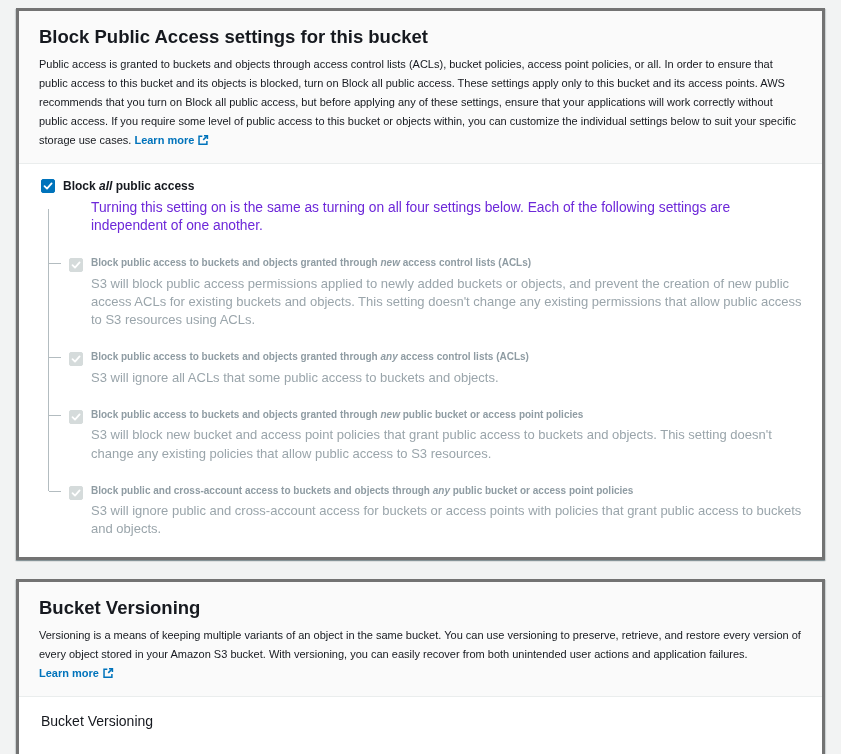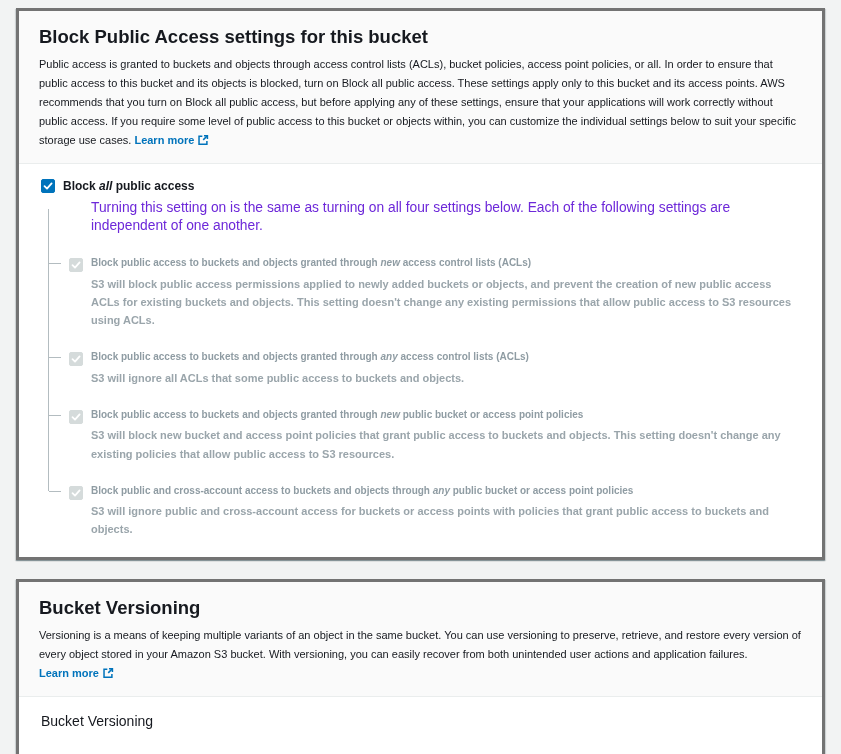--- a/index.html
+++ b/index.html
@@ -95,24 +95,23 @@
   }
   ul.tree .checkbox { position: absolute; left: 28px; top: 21px; }
   .sub-title {
     font-size: 10px;
     font-weight: 700;
     line-height: 18.5px;
     color: #8f9ca3;
   }
   .sub-desc {
     margin-top: 2px;
-    font-size: 11px;
+    font-size: 13px;
     line-height: 18.2px;
     color: #9aa5ab;
-    font-weight: bold;
   }
 
   
   .field-label { font-size: 14px; line-height: 19px; margin: 2px 0 8px 0; color: #16191f; }
 </style>
 </head>
 <body>
 
 <section class="card">
   <div class="card-header">

